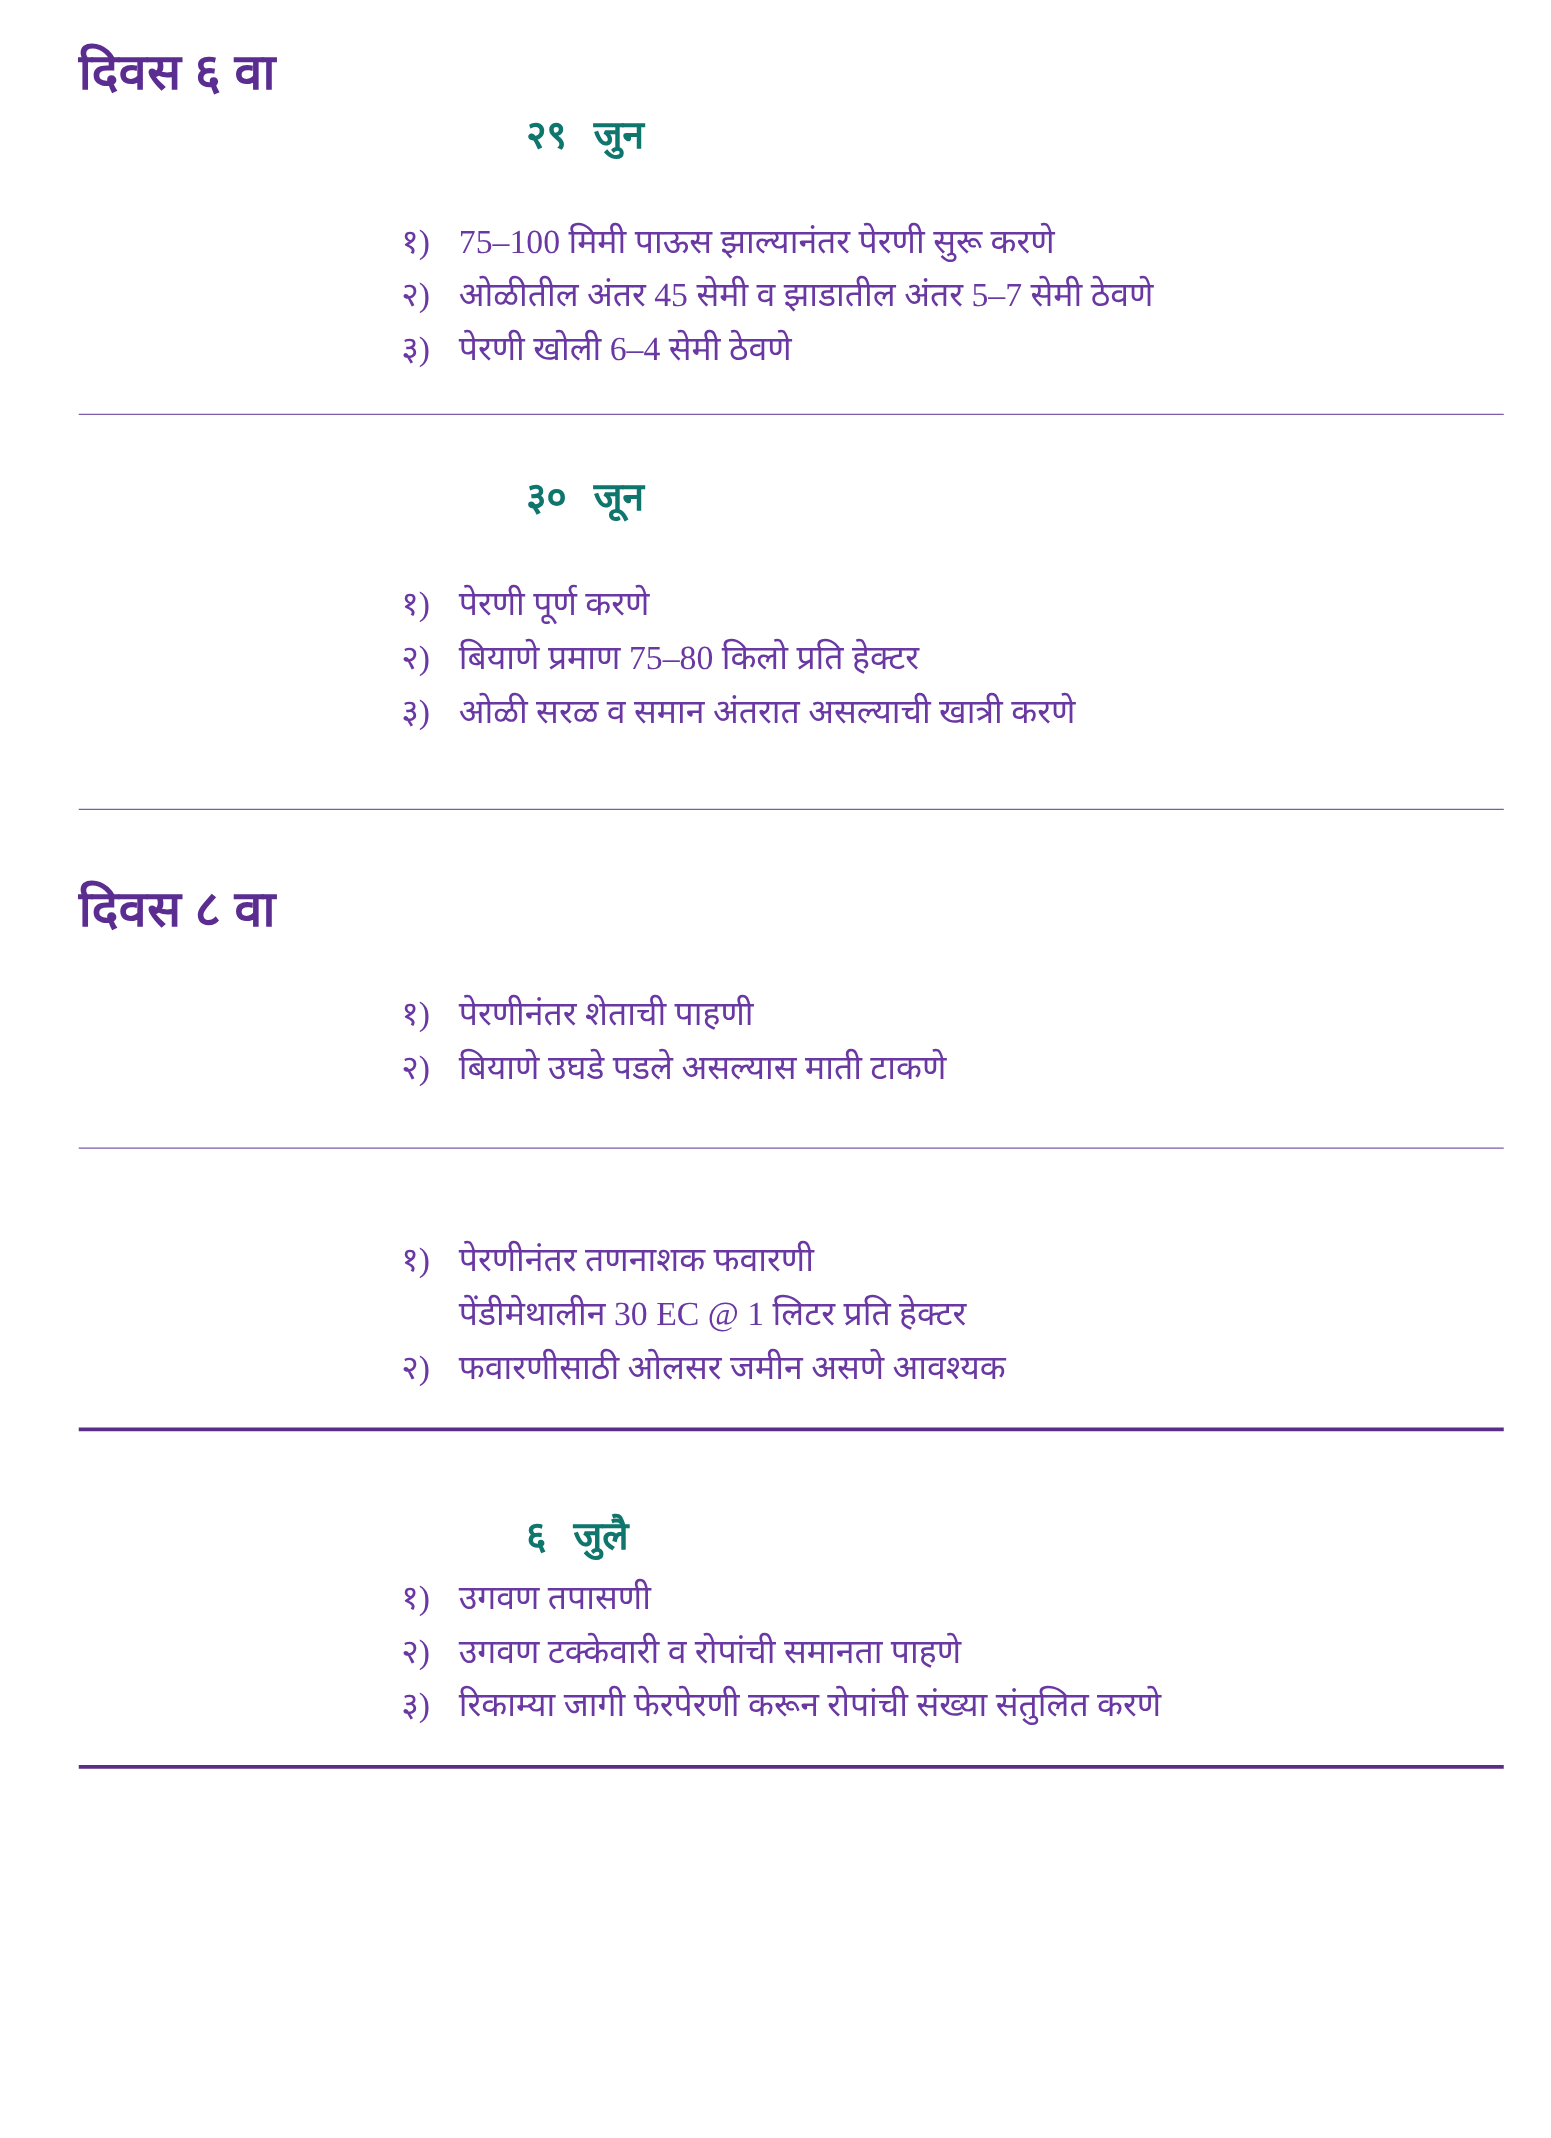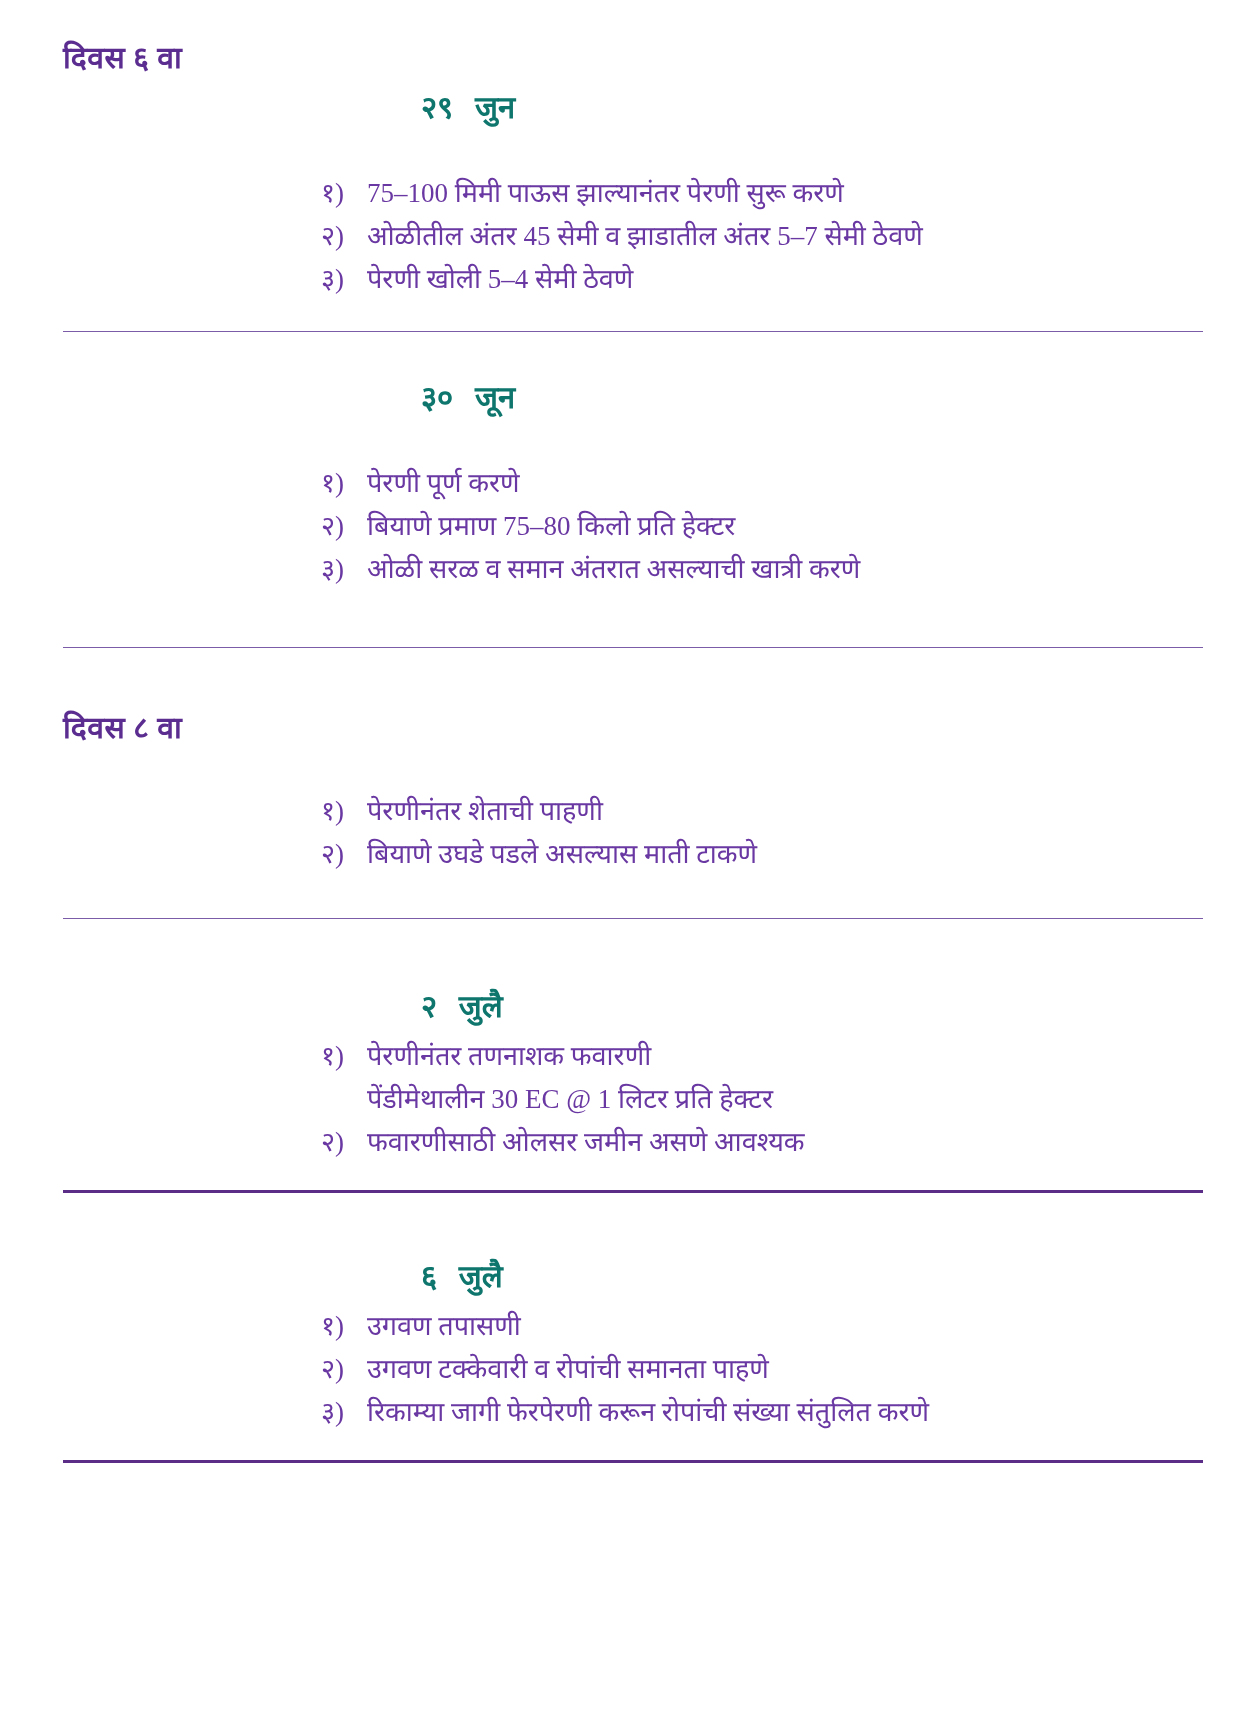--- a/index.html
+++ b/index.html
@@ -15,21 +15,21 @@
     background: #ffffff;
     box-sizing: border-box;
     padding: 40px 38px 0 63px;
     font-family: "Liberation Serif", "DejaVu Serif", serif;
     color: #6a38a2;
     overflow: hidden;
   }
   .section { margin: 0; }
   .day-heading {
     margin: 0;
-    font-size: 30px;
+    font-size: 40px;
     line-height: 36px;
     font-weight: bold;
     color: #5b2d90;
     letter-spacing: 0.5px;
   }
   .date-heading {
     margin: 12px 0 0 358px;
     font-size: 31px;
     line-height: 40px;
     font-weight: bold;
@@ -89,21 +89,21 @@
   <li class="task-item">
     <span class="task-marker">२)</span>
     <span class="task-text">
               <div class="task-line">ओळीतील अंतर 45 सेमी व झाडातील अंतर 5–7 सेमी ठेवणे</div>
             </span>
   </li>
 
   <li class="task-item">
     <span class="task-marker">३)</span>
     <span class="task-text">
-              <div class="task-line">पेरणी खोली 5–4 सेमी ठेवणे</div>
+              <div class="task-line">पेरणी खोली 6–4 सेमी ठेवणे</div>
             </span>
   </li>
 </ol>
     <hr class="divider thin">
   </section>
 
   <section class="section">
     <div class="date-heading">३० जून</div>
     <ol class="task-list">
   <li class="task-item">
@@ -144,21 +144,20 @@
     <span class="task-marker">२)</span>
     <span class="task-text">
               <div class="task-line">बियाणे उघडे पडले असल्यास माती टाकणे</div>
             </span>
   </li>
 </ol>
     <hr class="divider thin">
   </section>
 
   <section class="section">
-    <div class="date-heading">२ जुलै</div>
     <ol class="task-list">
   <li class="task-item">
     <span class="task-marker">१)</span>
     <span class="task-text">
               <div class="task-line">पेरणीनंतर तणनाशक फवारणी</div>
               <div class="task-line">पेंडीमेथालीन 30 EC @ 1 लिटर प्रति हेक्टर</div>
             </span>
   </li>
 
   <li class="task-item">

